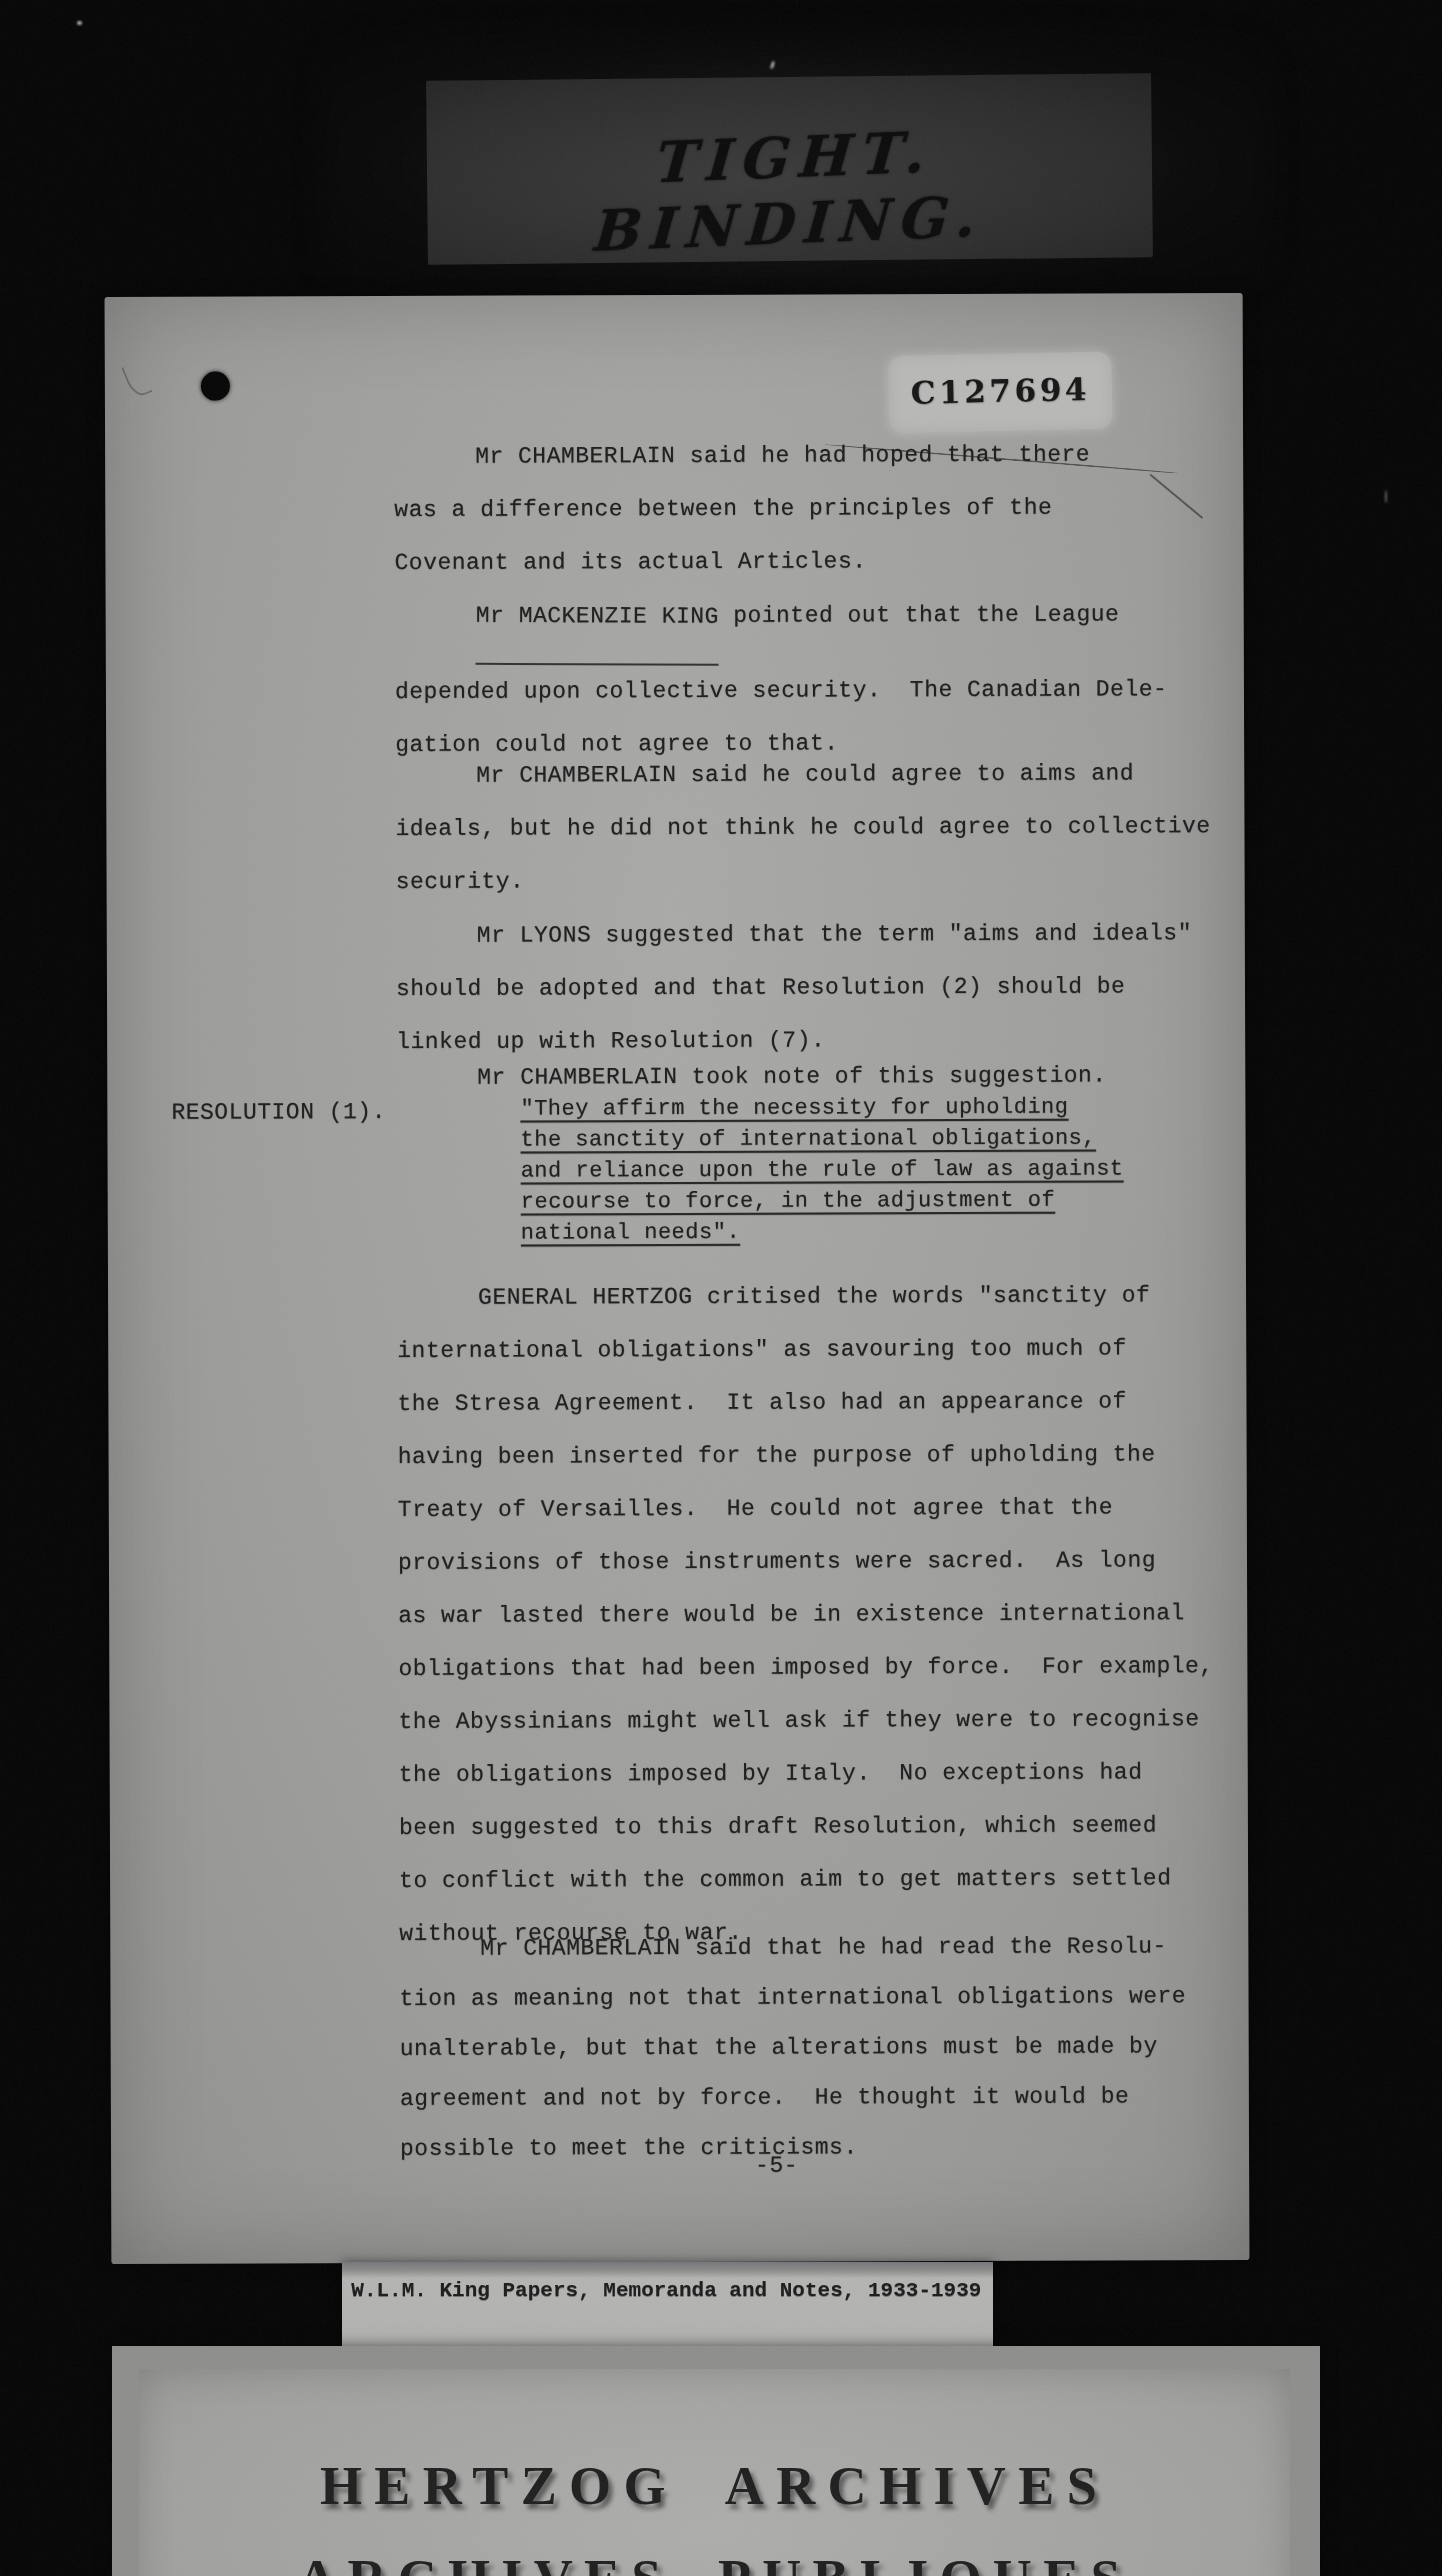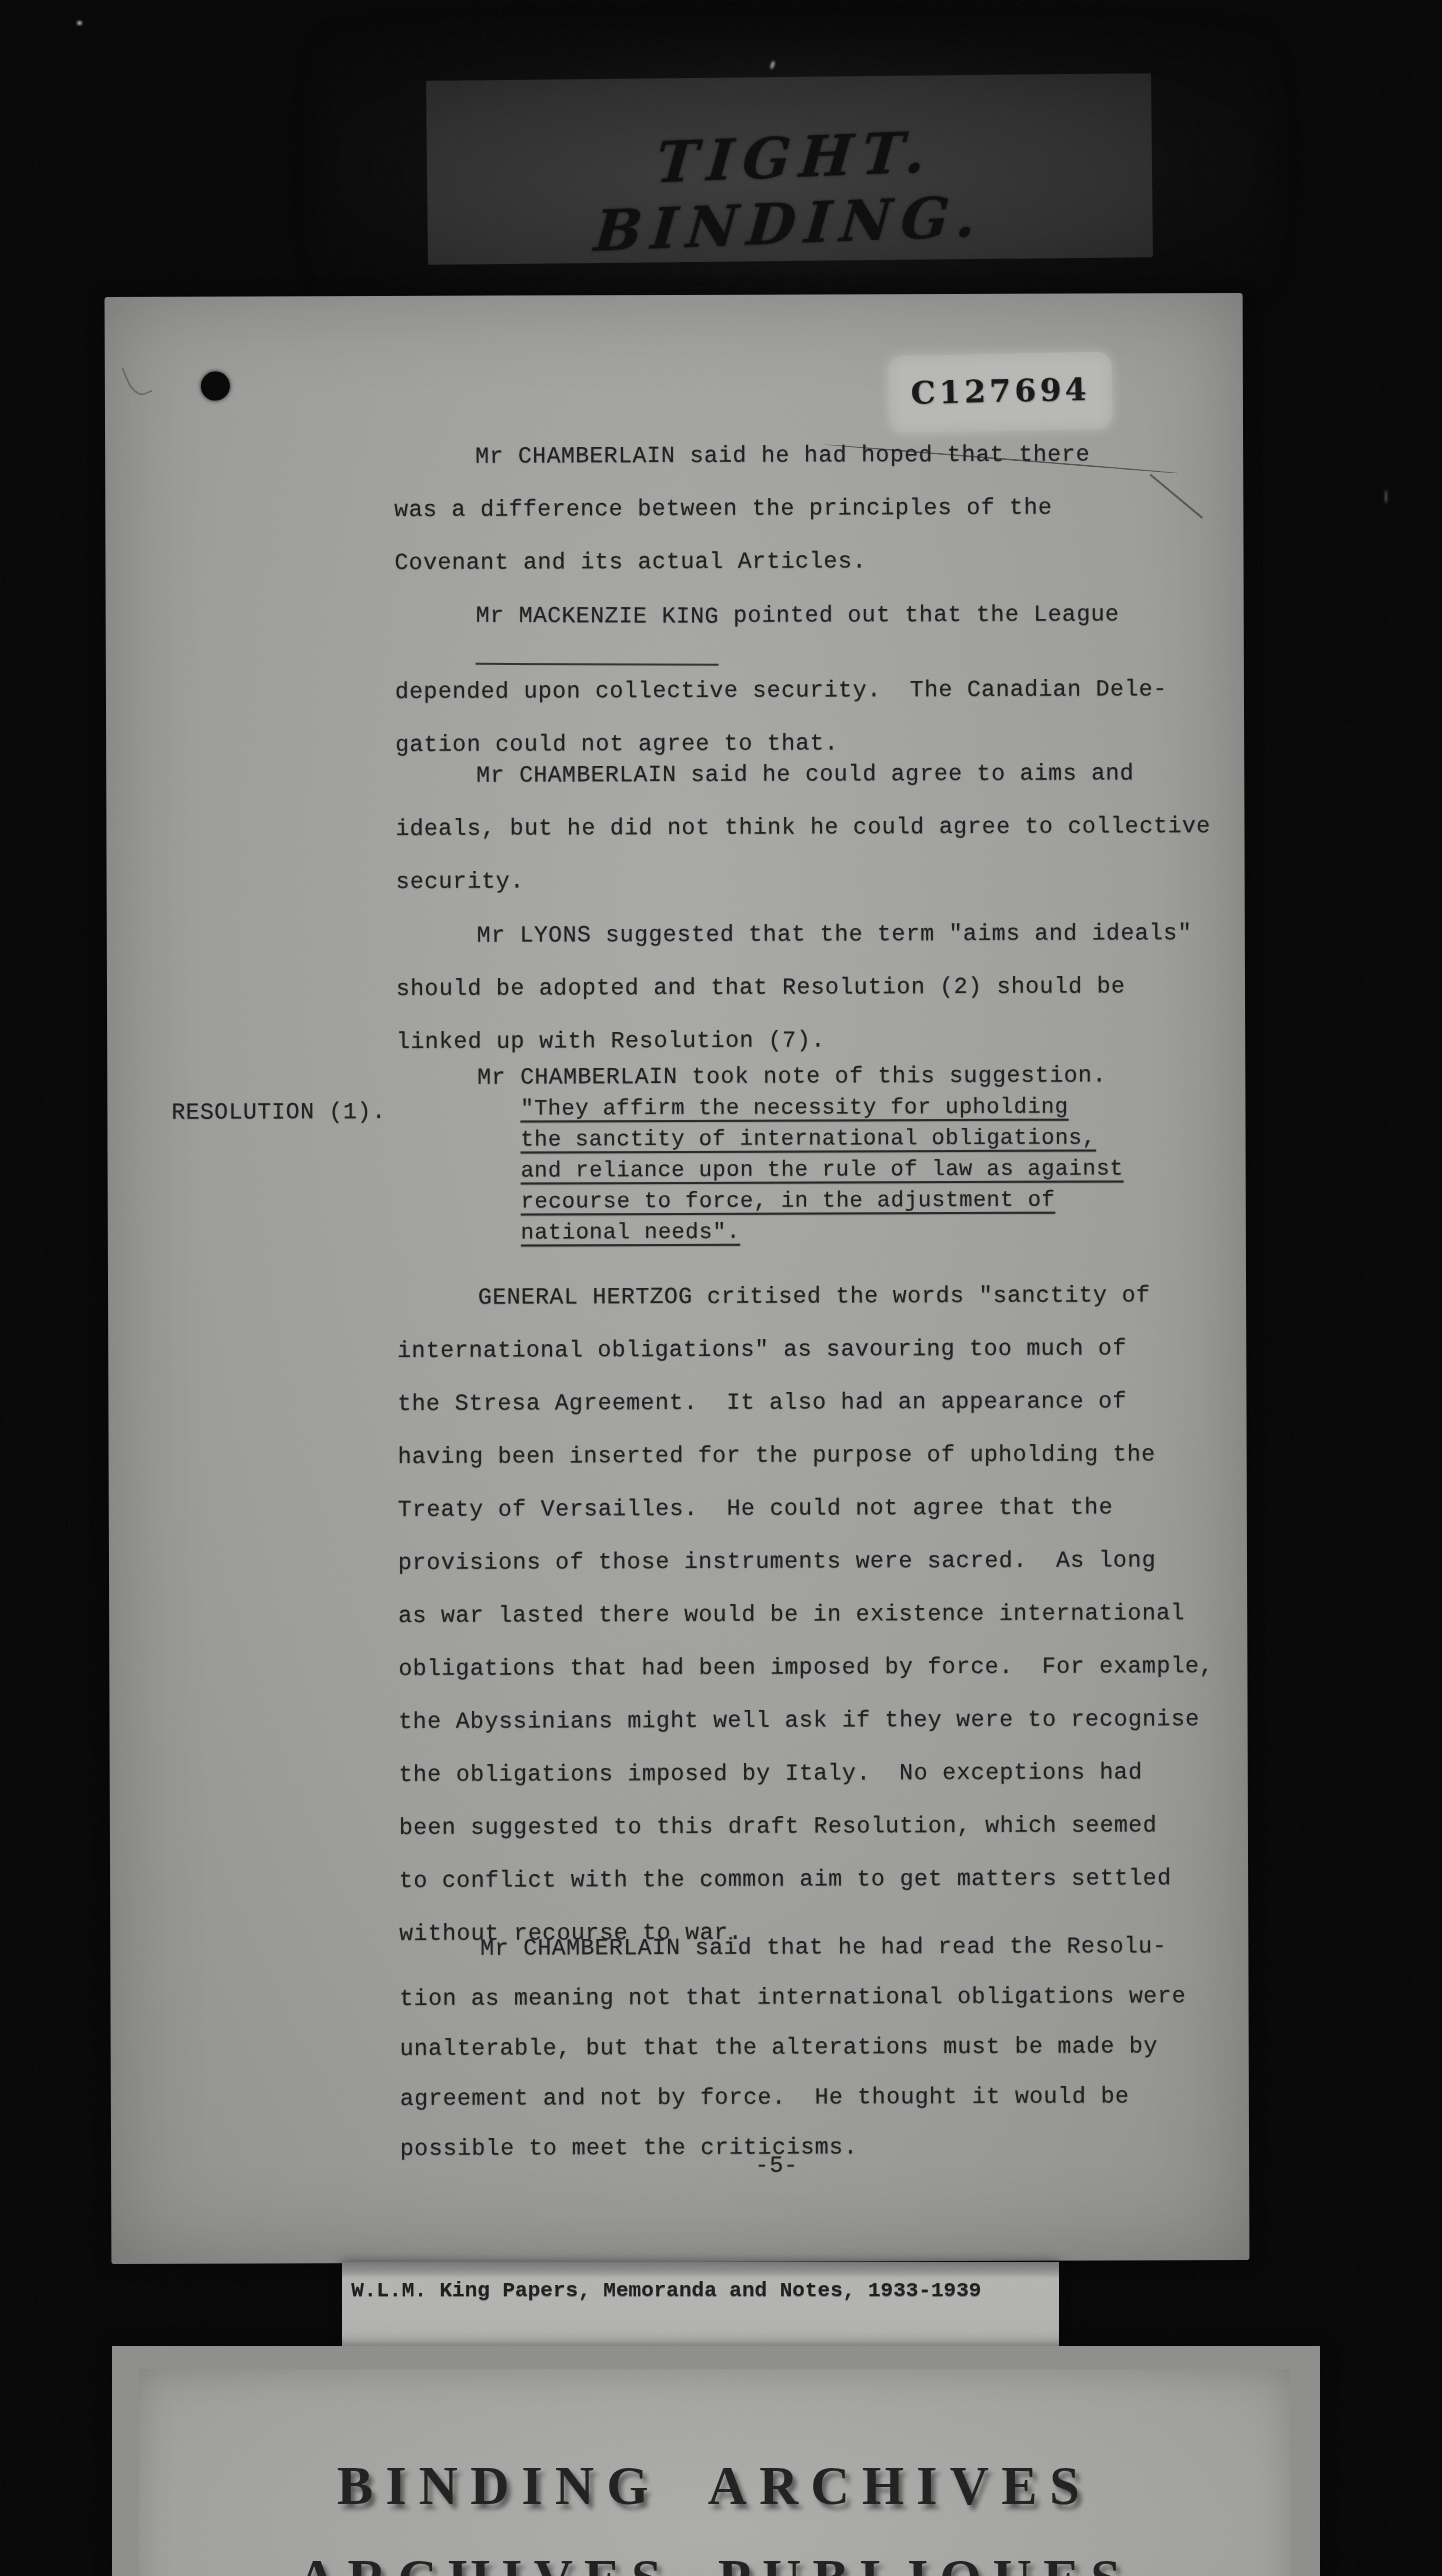--- a/index.html
+++ b/index.html
@@ -65,21 +65,21 @@
     text-decoration:underline;text-decoration-thickness:2.1px;text-underline-offset:5.7px;
     text-decoration-color:rgba(25,25,25,.85);}
   .page-num{position:absolute;left:644px;top:1845px;width:103px;white-space:nowrap;}
 
   .pen-strike{position:absolute;left:719px;top:164px;width:355px;height:0;
     border-top:2.6px solid rgba(30,30,30,.6);transform:rotate(4.8deg);border-radius:50%;}
   .pen-hook{position:absolute;left:1037px;top:202px;width:68px;height:0;
     border-top:2.1px solid rgba(30,30,30,.55);transform:rotate(40deg);}
 
   
-  .caption-strip{position:absolute;left:342px;top:2262px;width:717px;height:94px;
+  .caption-strip{position:absolute;left:342px;top:2262px;width:651px;height:94px;
     background:linear-gradient(180deg,#76767a 0px,#8b8b89 8.2px,#b4b4b2 16.5px,#b1b1af 100%);
     box-shadow:0 0 10.3px rgba(0,0,0,.5);}
   .caption-text{position:absolute;left:9.3px;top:15.5px;
     font-family:"Liberation Mono","DejaVu Sans Mono",monospace;font-weight:700;
     font-size:21px;line-height:25px;color:#1c1c1c;white-space:pre;
     text-shadow:0 0.5px 0.5px rgba(0,0,0,.35);}
 
   
   .card{position:absolute;left:112px;top:2346px;width:1208px;height:438px;
     background:#8e8e8c;box-shadow:0 0 13.4px rgba(0,0,0,.55);}
@@ -166,21 +166,21 @@
 
     <div class="tw page-num">-5-</div>
   </div>
 
   <div class="caption-strip">
     <div class="caption-text"><div>W.L.M. King Papers, Memoranda and Notes, 1933-1939</div></div>
   </div>
 
   <div class="card">
     <div class="card-inner">
-      <div class="card-line card-en">BINDING ARCHIVES</div>
+      <div class="card-line card-en">HERTZOG ARCHIVES</div>
       <div class="card-line card-fr">ARCHIVES PUBLIQUES</div>
 
     </div>
   </div>
 
   <div class="speck s1"></div>
   <div class="speck s2"></div>
   <div class="speck s3"></div>
 
   <svg class="grain" xmlns="http://www.w3.org/2000/svg" viewBox="0 0 2800 5680" width="1443" height="2926">

